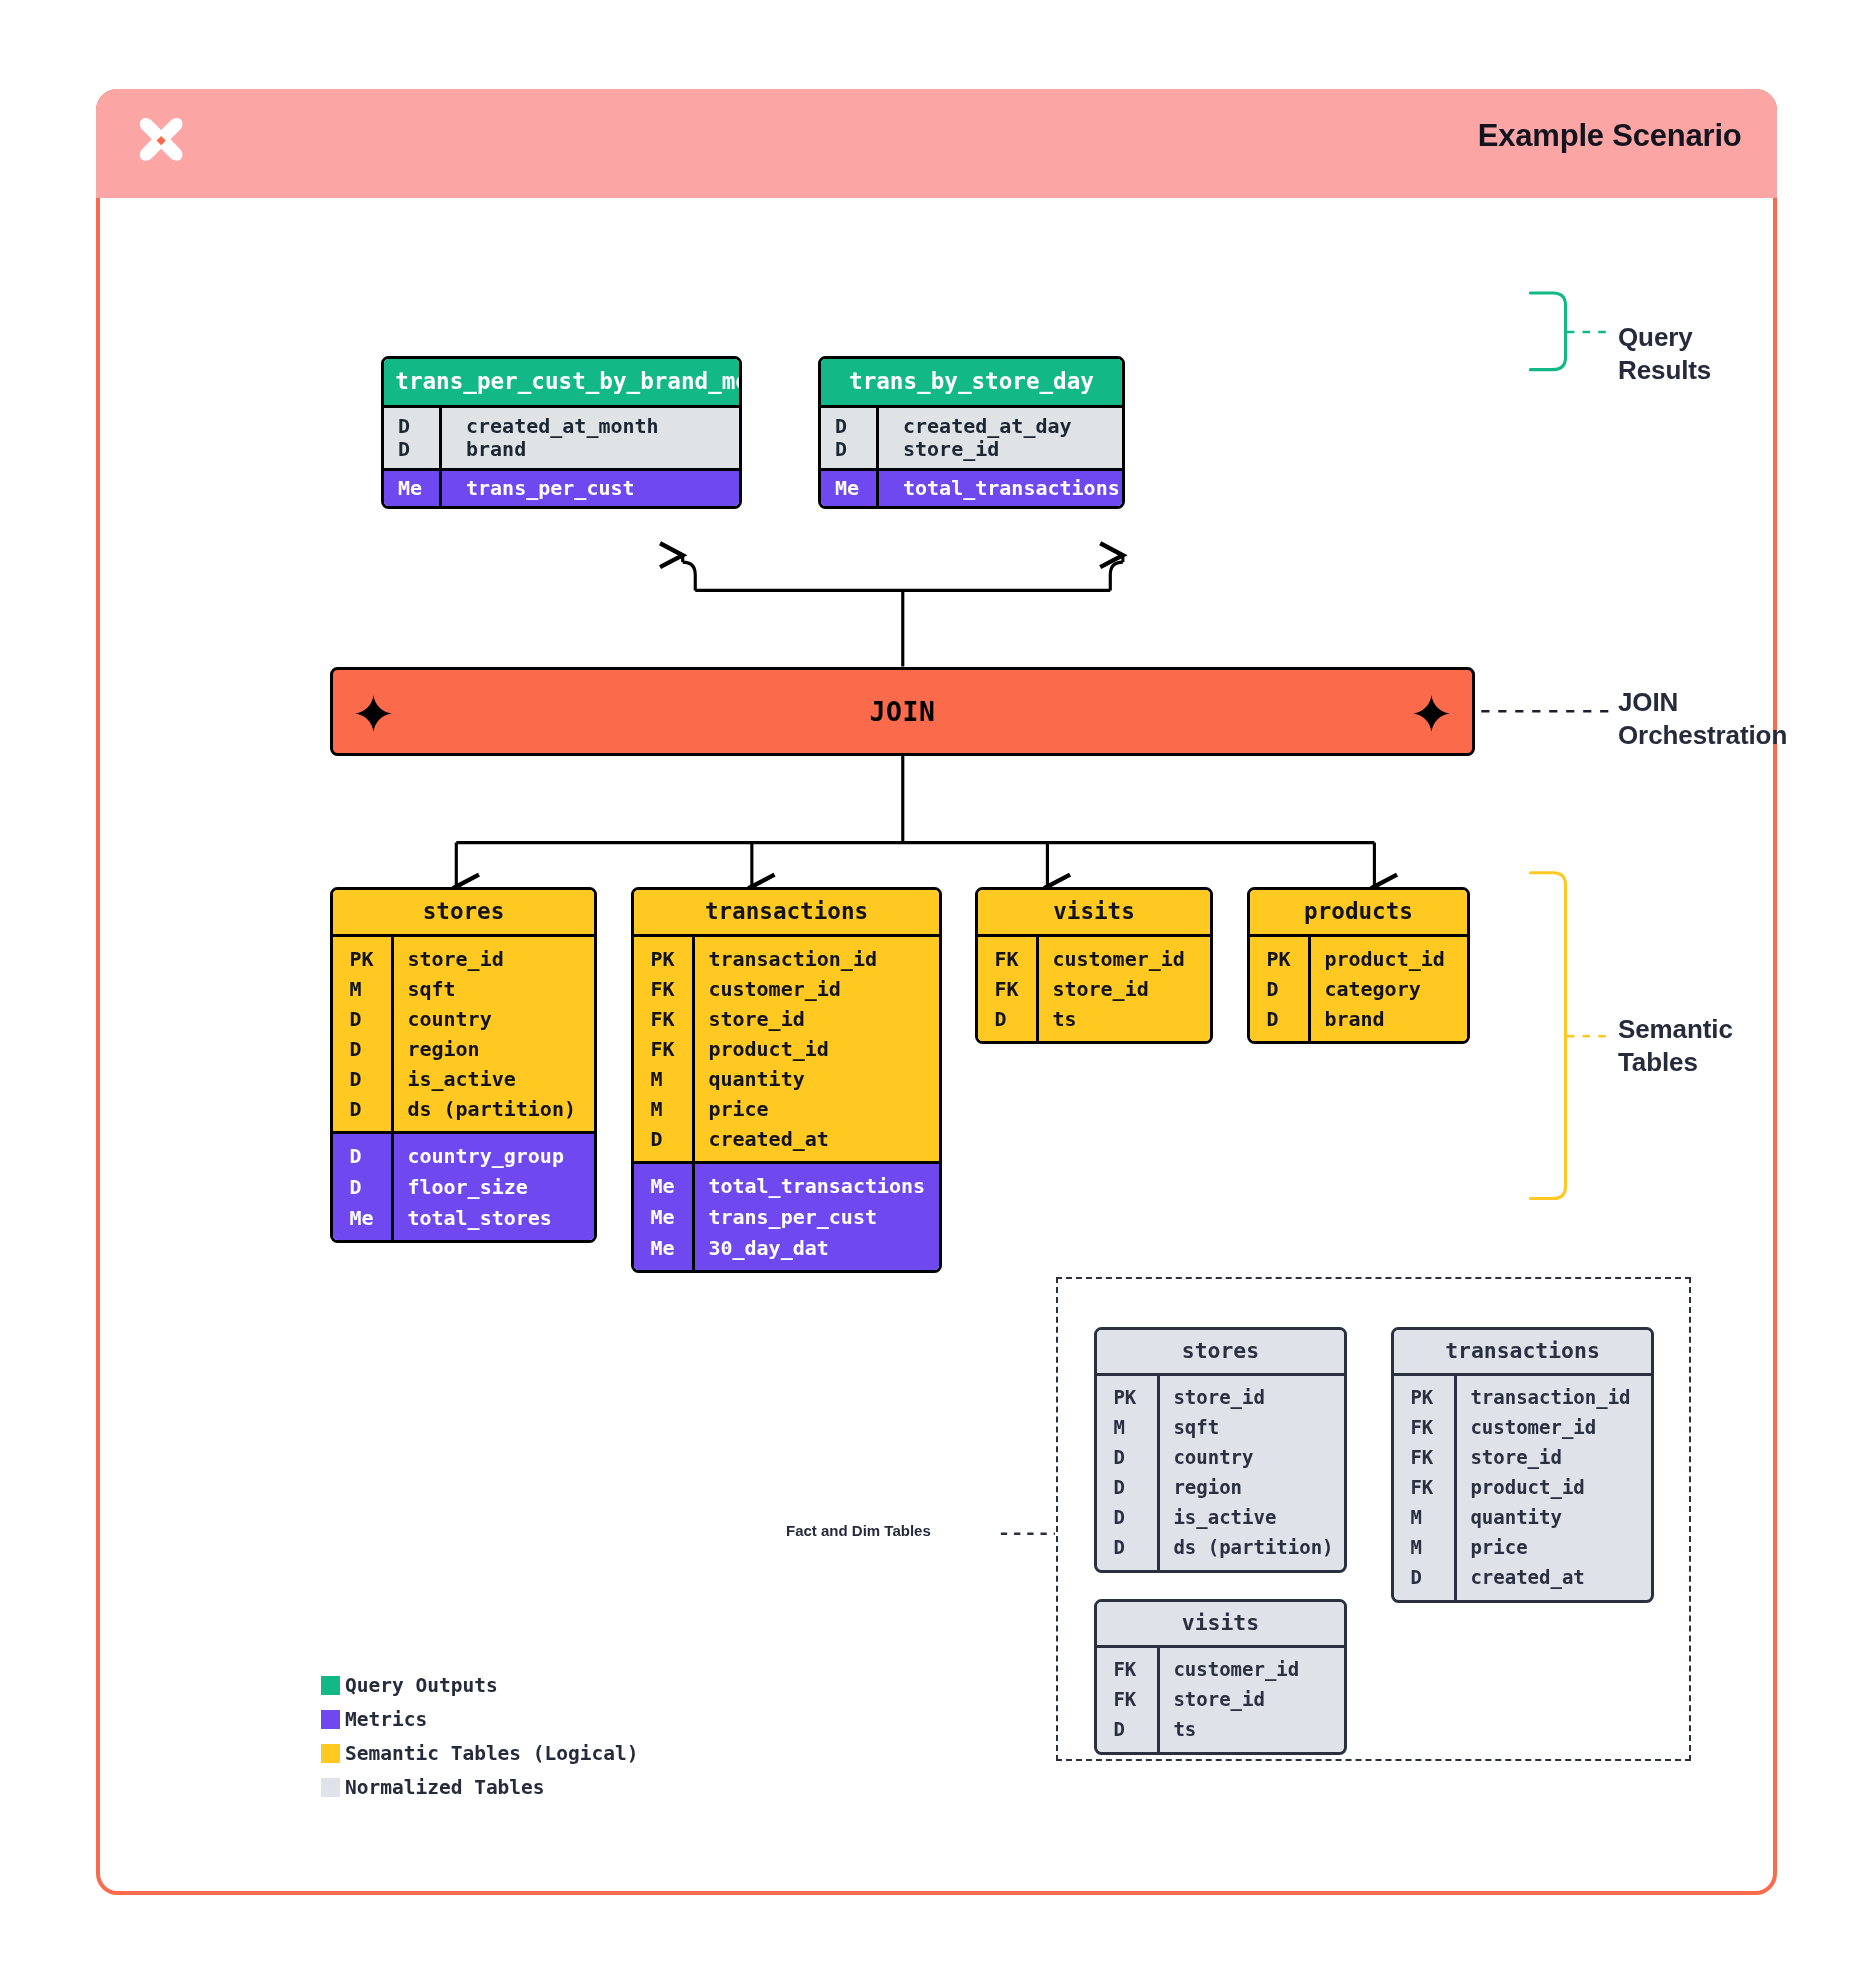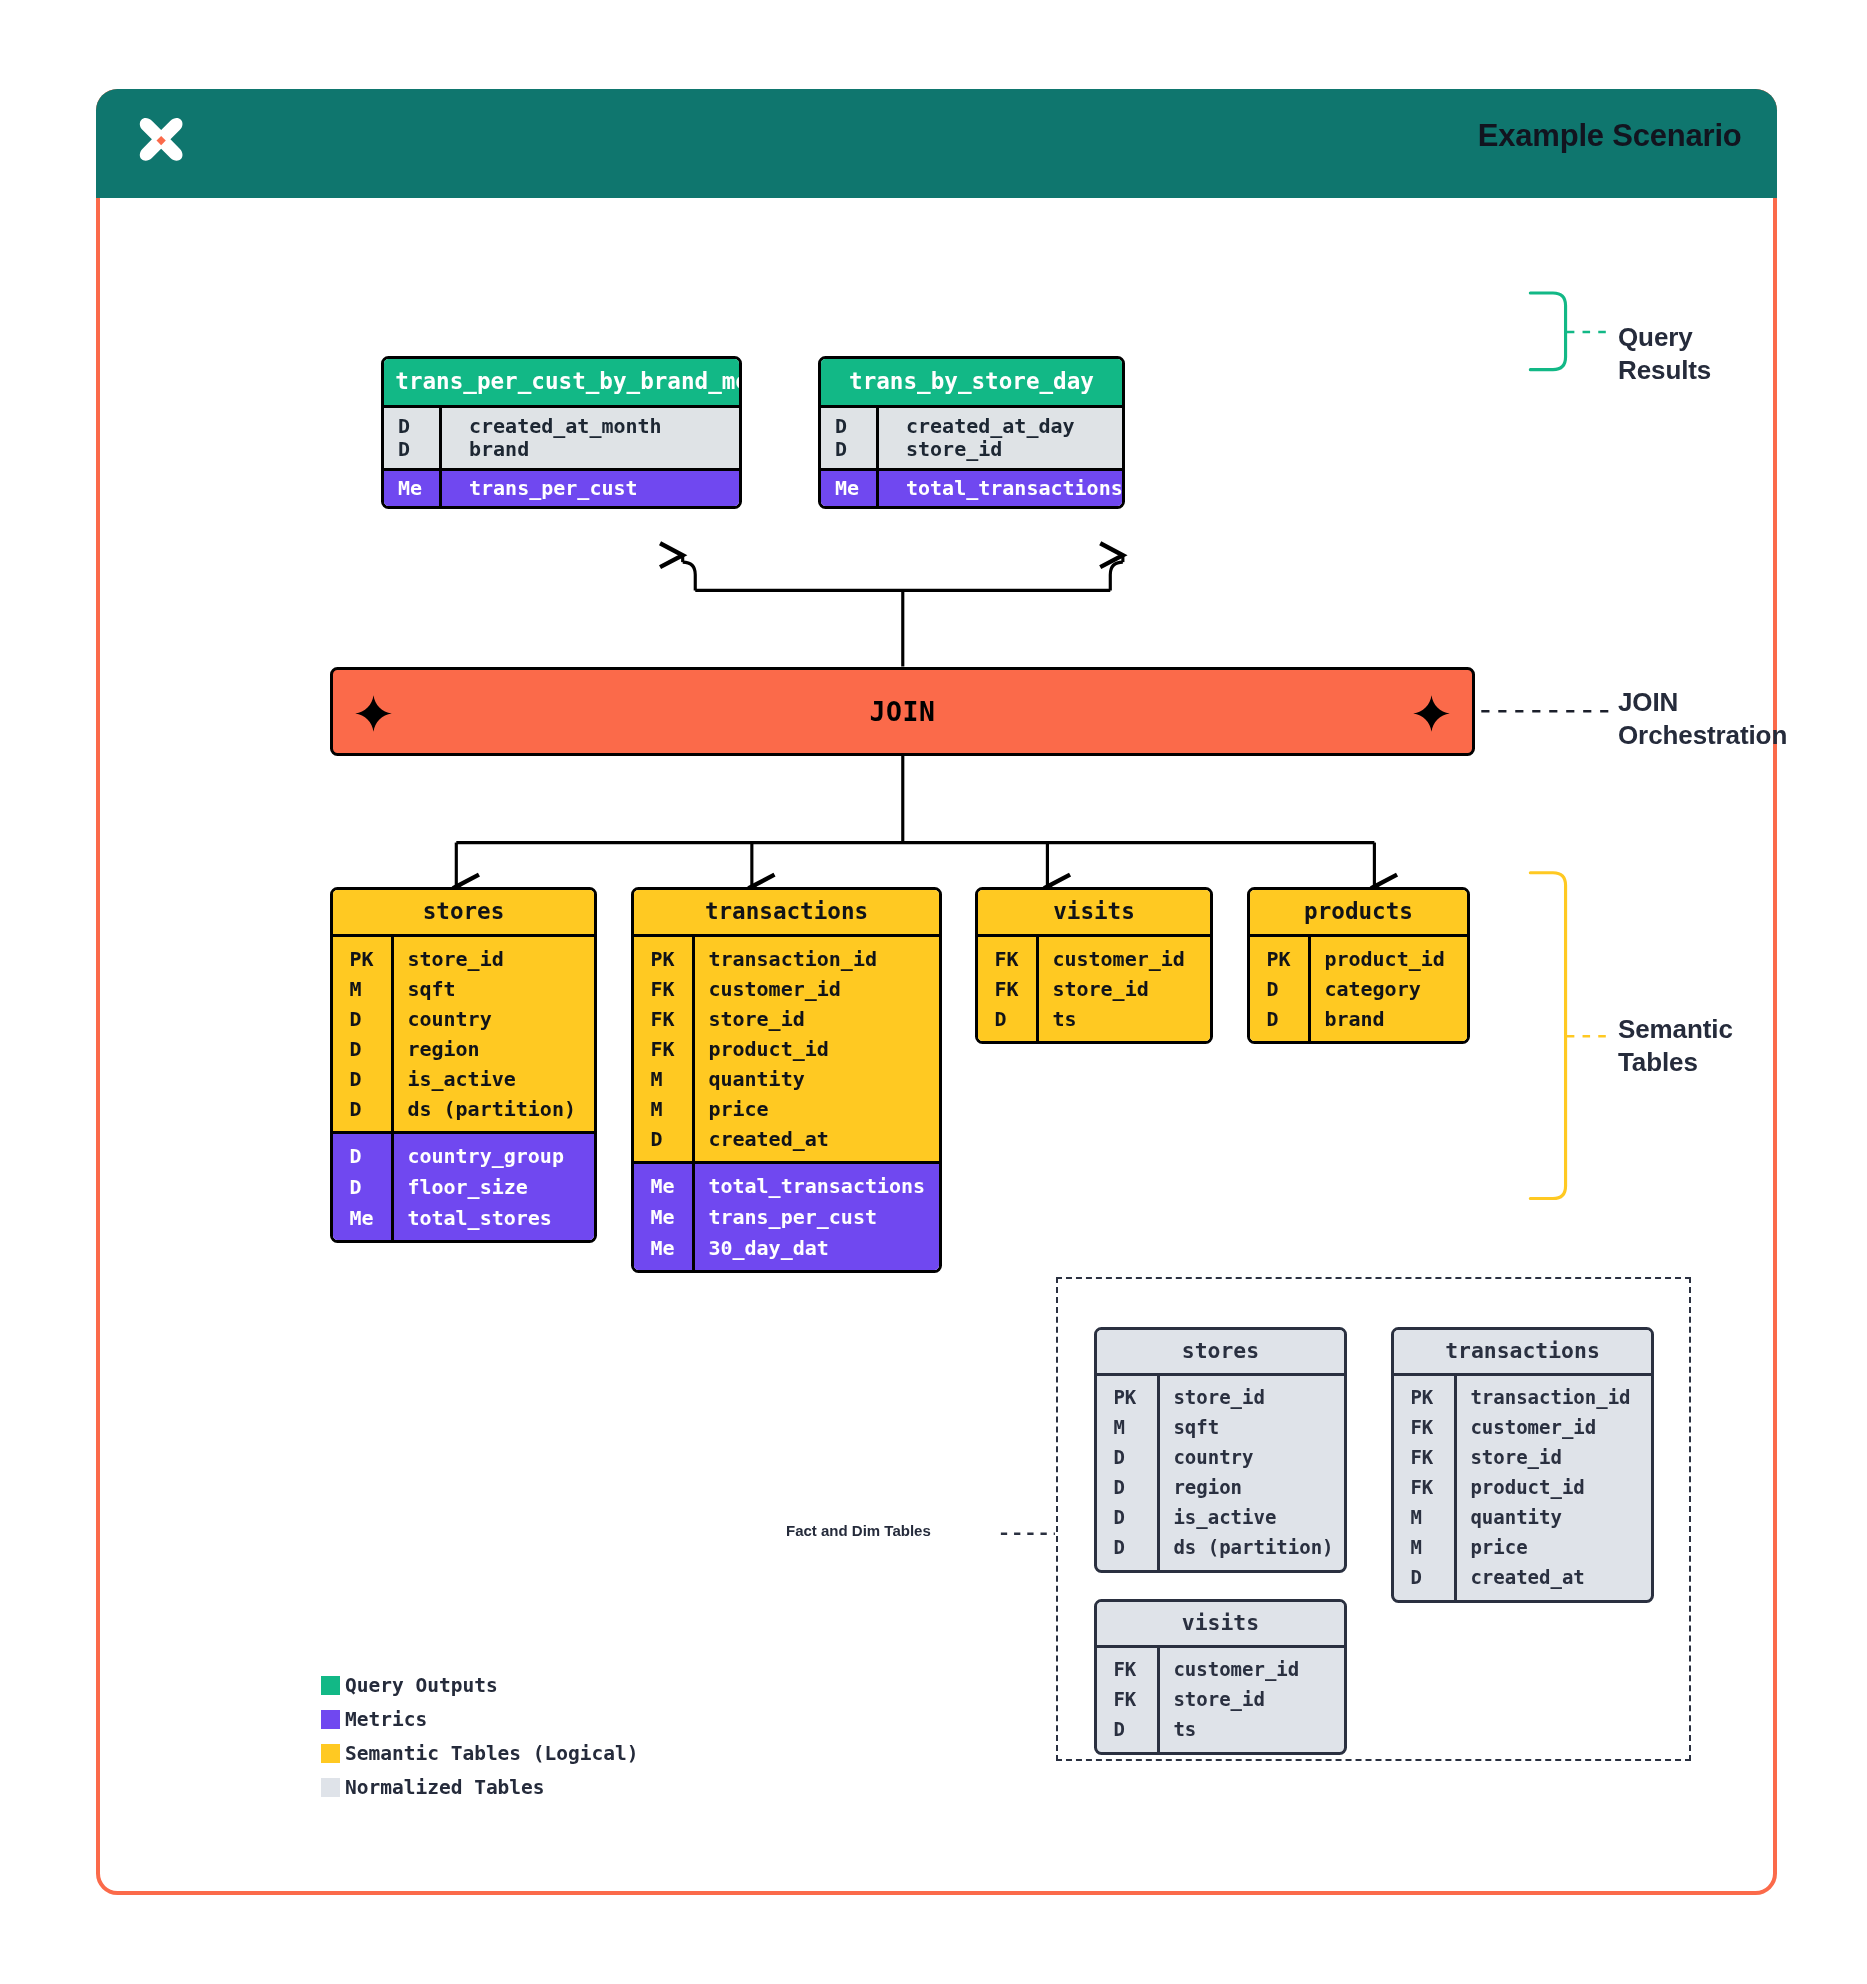--- a/index.html
+++ b/index.html
@@ -17,21 +17,21 @@
     left: 96px; top: 89px;
     width: 1681px; height: 1806px;
     border: 4.4px solid #FB6A4A;
     border-radius: 21.4px;
     background: #ffffff;
   }
   #card-header {
     position: absolute;
     left: -4.4px; top: -4.4px;
     width: 1681px; height: 109px;
-    background: #0f766e;
+    background: #fca5a5;
     border-radius: 21.4px 21.4px 0 0;
   }
   #logo {
     position: absolute; left: 35px; top: 26.4px;
     width: 58px; height: 58px;
   }
   #header-title {
     position: absolute; right: 35px; top: 29px;
     font-size: 31px; font-weight: bold; color: #12141f;
     letter-spacing: -0.2px;
@@ -72,21 +72,21 @@
     border-left: 3.1px solid #000;
   }
 
   
   .qres .thead { background: #12B886; color:#ffffff; font-size: 22.6px; padding: 10.7px 11.3px 11.3px; }
   .qres .dim-sec { background: #DFE3E6; }
   .qres .dim-sec .trow { color:#1d2733; font-size: 20px; height: 30px; }
   .qres .met-sec { background: #7048F0; border-top: 3.1px solid #000; }
   .qres .met-sec .trow { color:#ffffff; font-size: 20px; height: 35px; }
   .qres .tkey { width: 55px; padding-left: 14px; }
-  .qres .tval { padding-left: 15px; margin-left: 15px; }
+  .qres .tval { padding-left: 27px; }
 
   
   .sem .thead { background:#FFC922; color:#111318; font-size: 22.6px; padding: 10px 11.3px 10.7px; }
   .sem .dim-sec { background:#FFC922; }
   .sem .dim-sec .trow { color:#111318; font-size: 20px; height: 30px; }
   .sem .met-sec { background:#7048F0; border-top: 3.1px solid #000; }
   .sem .met-sec .trow { color:#ffffff; font-size: 20px; height: 31px; }
   .sem .tkey { width: 58px; padding-left: 16.4px; }
   .sem .tval { padding-left: 16.4px; }
 

